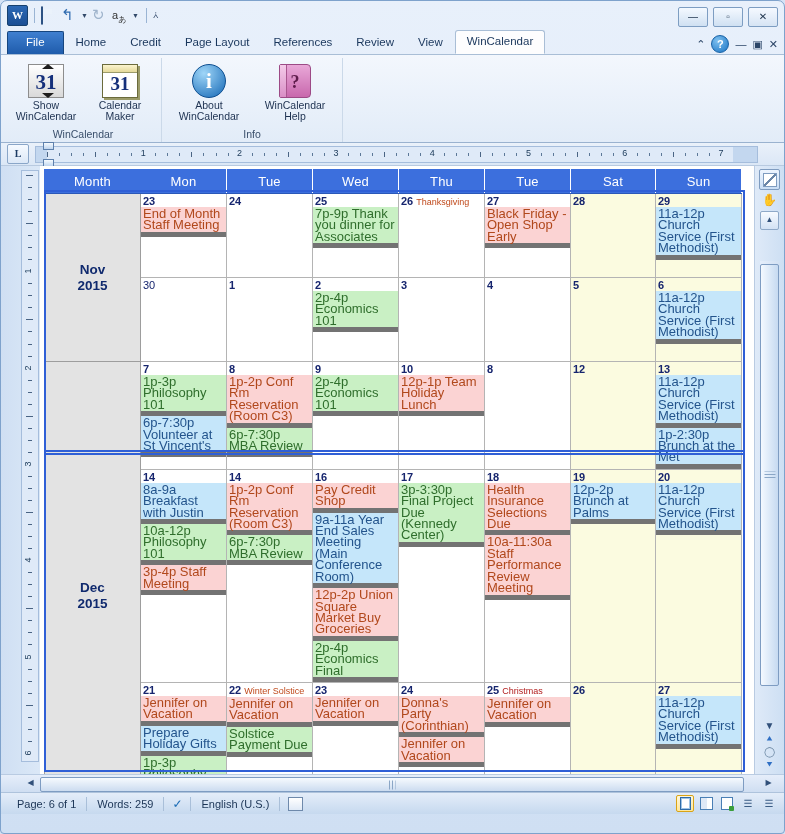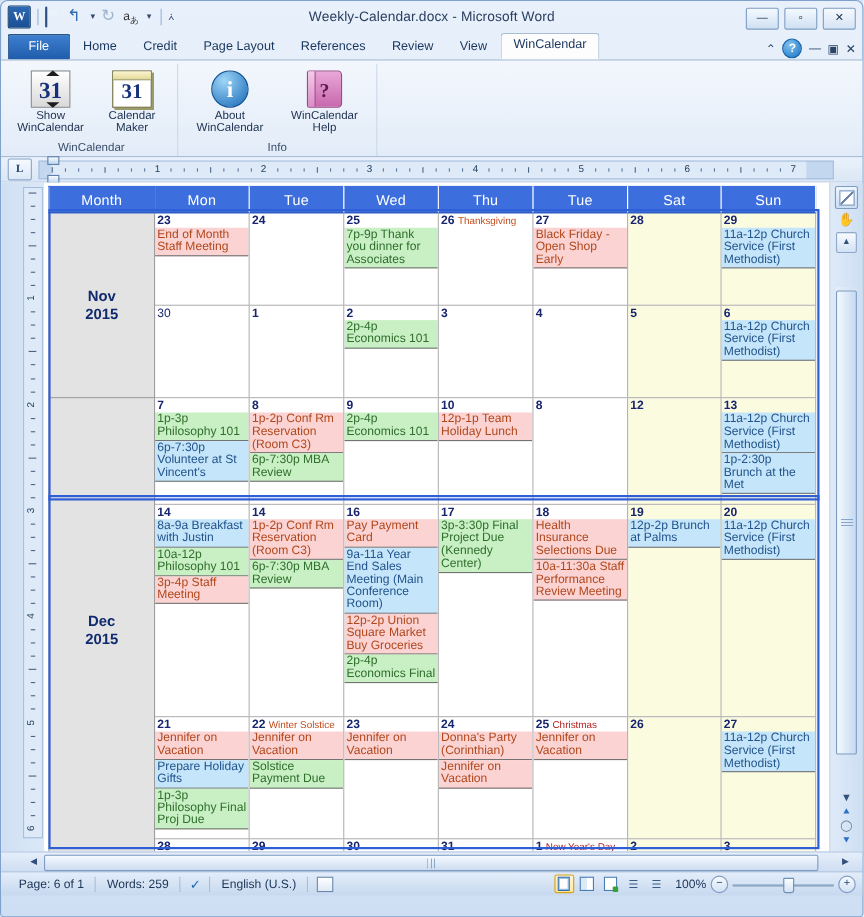--- a/index.html
+++ b/index.html
@@ -151,22 +151,22 @@
   }
   td.day.weekend{background:#fbfbe0;}
   .dnum{
     padding:1px 0 0 2px;font-weight:bold;font-size:11px;color:#16256e;line-height:12px;
     white-space:nowrap;
   }
   .dnum.dim{font-weight:normal;color:#16256e;}
   .hol{color:#c04a1c;font-weight:normal;font-size:9px;padding-left:3px;}
   .hol.red{color:#b32020;}
   .ev{
-    font-size:11px;line-height:11.4px;padding:1px 2px 1px 2px;
-    border-bottom:1px solid #737373;word-wrap:break-word;
+    font-size:13px;line-height:11.4px;padding:1px 2px 1px 2px;
+    border-bottom:5px solid #737373;word-wrap:break-word;
   }
   .ev.pink{background:#fbd3d3;color:#b1481c;}
   .ev.green{background:#c9f0c4;color:#2f6e2c;}
   .ev.blue{background:#c5e6fa;color:#23548c;}
 
   
   .selrect{position:absolute;border:2px solid #2f5fd6;pointer-events:none;}
 
   
   .vscroll{position:absolute;right:0;top:0;width:29px;height:100%;background:linear-gradient(90deg,#dfeaf8,#cddff3);border-left:1px solid #b9cbe2;}
@@ -218,21 +218,20 @@
       <div class="sep"></div>
       <span class="qicon"><span class="floppy"></span></span>
       <span class="qicon undo">↰</span>
       <span class="qicon arr" style="width:8px">▼</span>
       <span class="qicon redo">↻</span>
       <span class="qicon aicon">a<sub style="font-size:8px">あ</sub></span>
       <span class="qicon arr" style="width:8px">▼</span>
       <div class="sep"></div>
       <span class="qicon arr" style="width:10px;font-size:9px">⩑</span>
     </div>
-    <div class="title">Weekly-Calendar.docx  -  Microsoft Word</div>
     <div class="wbtns">
       <div class="wbtn">—</div>
       <div class="wbtn">▫</div>
       <div class="wbtn close">✕</div>
     </div>
   </div>
 
   <div class="tabstrip">
     <div class="tabs">
       <div class="tab file">File</div>
@@ -534,21 +533,21 @@
                 <div class="ev green">10a-12p Philosophy 101</div>
                 <div class="ev pink">3p-4p Staff Meeting</div>
               </td>
               <td class="day">
                 <div class="dnum">14</div>
                 <div class="ev pink">1p-2p Conf Rm Reservation (Room C3)</div>
                 <div class="ev green">6p-7:30p MBA Review</div>
               </td>
               <td class="day">
                 <div class="dnum">16</div>
-                <div class="ev pink">Pay Payment Card</div>
+                <div class="ev pink">Pay Credit Shop</div>
                 <div class="ev blue">9a-11a Year End Sales Meeting (Main Conference Room)</div>
                 <div class="ev pink">12p-2p Union Square Market Buy Groceries</div>
                 <div class="ev green">2p-4p Economics Final</div>
               </td>
               <td class="day">
                 <div class="dnum">17</div>
                 <div class="ev green">3p-3:30p Final Project Due (Kennedy Center)</div>
               </td>
               <td class="day">
                 <div class="dnum">18</div>
@@ -673,23 +672,14 @@
         <span style="display:inline-block;width:11px;height:11px;background:linear-gradient(90deg,#dfe9f6 50%,#fff 50%);border:1px solid #4a7fb5"></span>
       </div>
       <div class="vb">
         <span style="display:inline-block;width:10px;height:11px;background:#fff;border:1px solid #4a7fb5;position:relative">
           <span style="position:absolute;right:-2px;bottom:-2px;width:5px;height:5px;background:#3a9e3a;border-radius:1px"></span>
         </span>
       </div>
       <div class="vb" style="color:#3b5d85;font-size:10px">☰</div>
       <div class="vb" style="color:#3b5d85;font-size:10px">☰</div>
     </div>
-    <div class="zoomwrap">
-      <span style="font-size:11px">100%</span>
-      <span class="zbtn">−</span>
-      <span class="zslider">
-        <span class="zline"></span>
-          <span class="zhandle"></span>
-      </span>
-      <span class="zbtn">+</span>
-    </div>
   </div>
 </div>
 
 </body></html>

